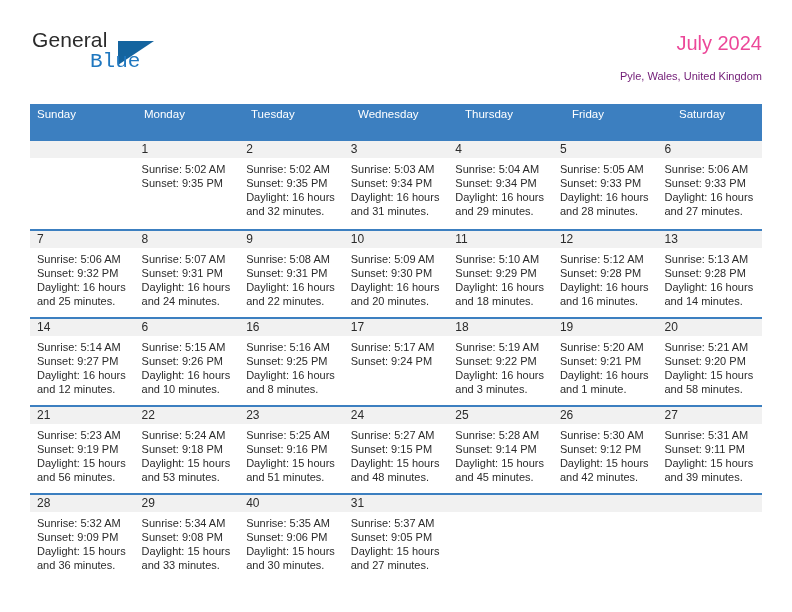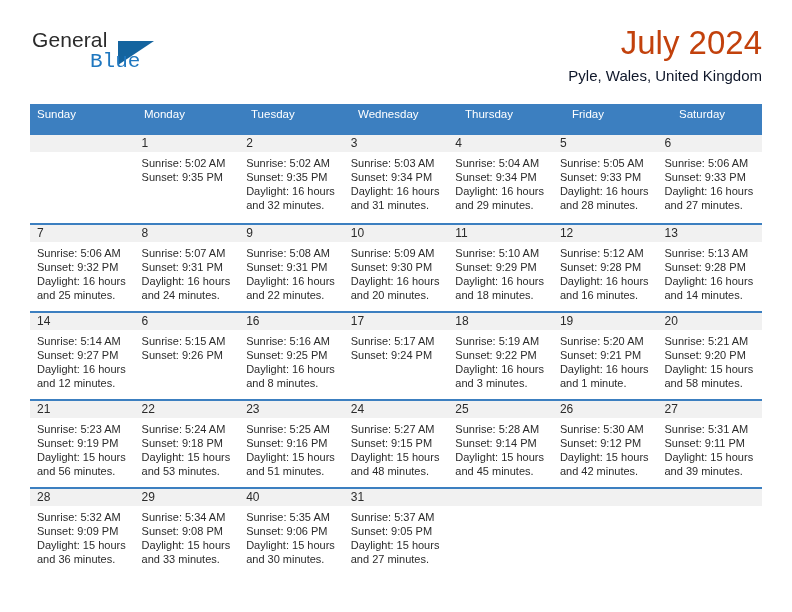--- a/index.html
+++ b/index.html
@@ -63,44 +63,44 @@
     border-left: 36px solid #14649f;
     border-bottom: 24px solid transparent;
   }
   .title-block {
     position: absolute;
     right: 0;
     top: 0;
     text-align: right;
   }
   .cal-title {
-    font-size: 33px;
-    color: #c2410c;
+    font-size: 20px;
+    color: #ec4899;
     line-height: 30px;
     white-space: nowrap;
   }
   .cal-location {
     margin-top: 9px;
-    font-size: 15px;
-    color: #0f172a;
+    font-size: 11px;
+    color: #701a75;
     line-height: 18px;
     white-space: nowrap;
   }
 
   
   .calendar {
     position: absolute;
     left: 30px;
     top: 104px;
     width: 732px;
   }
   .weekdays {
     display: flex;
     background: #3c7fc0;
-    height: 31px;
+    height: 37px;
     gap: 17px;
   }
   .weekday {
     flex: 1 1 0;
     color: #ffffff;
     font-size: 11.5px;
     line-height: 21px;
     padding-left: 7px;
     box-sizing: border-box;
     white-space: nowrap;
@@ -328,20 +328,21 @@
               <div class="daylight">Daylight: 16 hours and 12 minutes.</div>
             </div>
           </div>
           <div class="day">
             <div class="datenum-band">
               <div class="datenum">6</div>
             </div>
             <div class="info">
               <div>Sunrise: 5:15 AM</div>
               <div>Sunset: 9:26 PM</div>
+              <div class="daylight">Daylight: 16 hours and 10 minutes.</div>
             </div>
           </div>
           <div class="day">
             <div class="datenum-band">
               <div class="datenum">16</div>
             </div>
             <div class="info">
               <div>Sunrise: 5:16 AM</div>
               <div>Sunset: 9:25 PM</div>
               <div class="daylight">Daylight: 16 hours and 8 minutes.</div>

